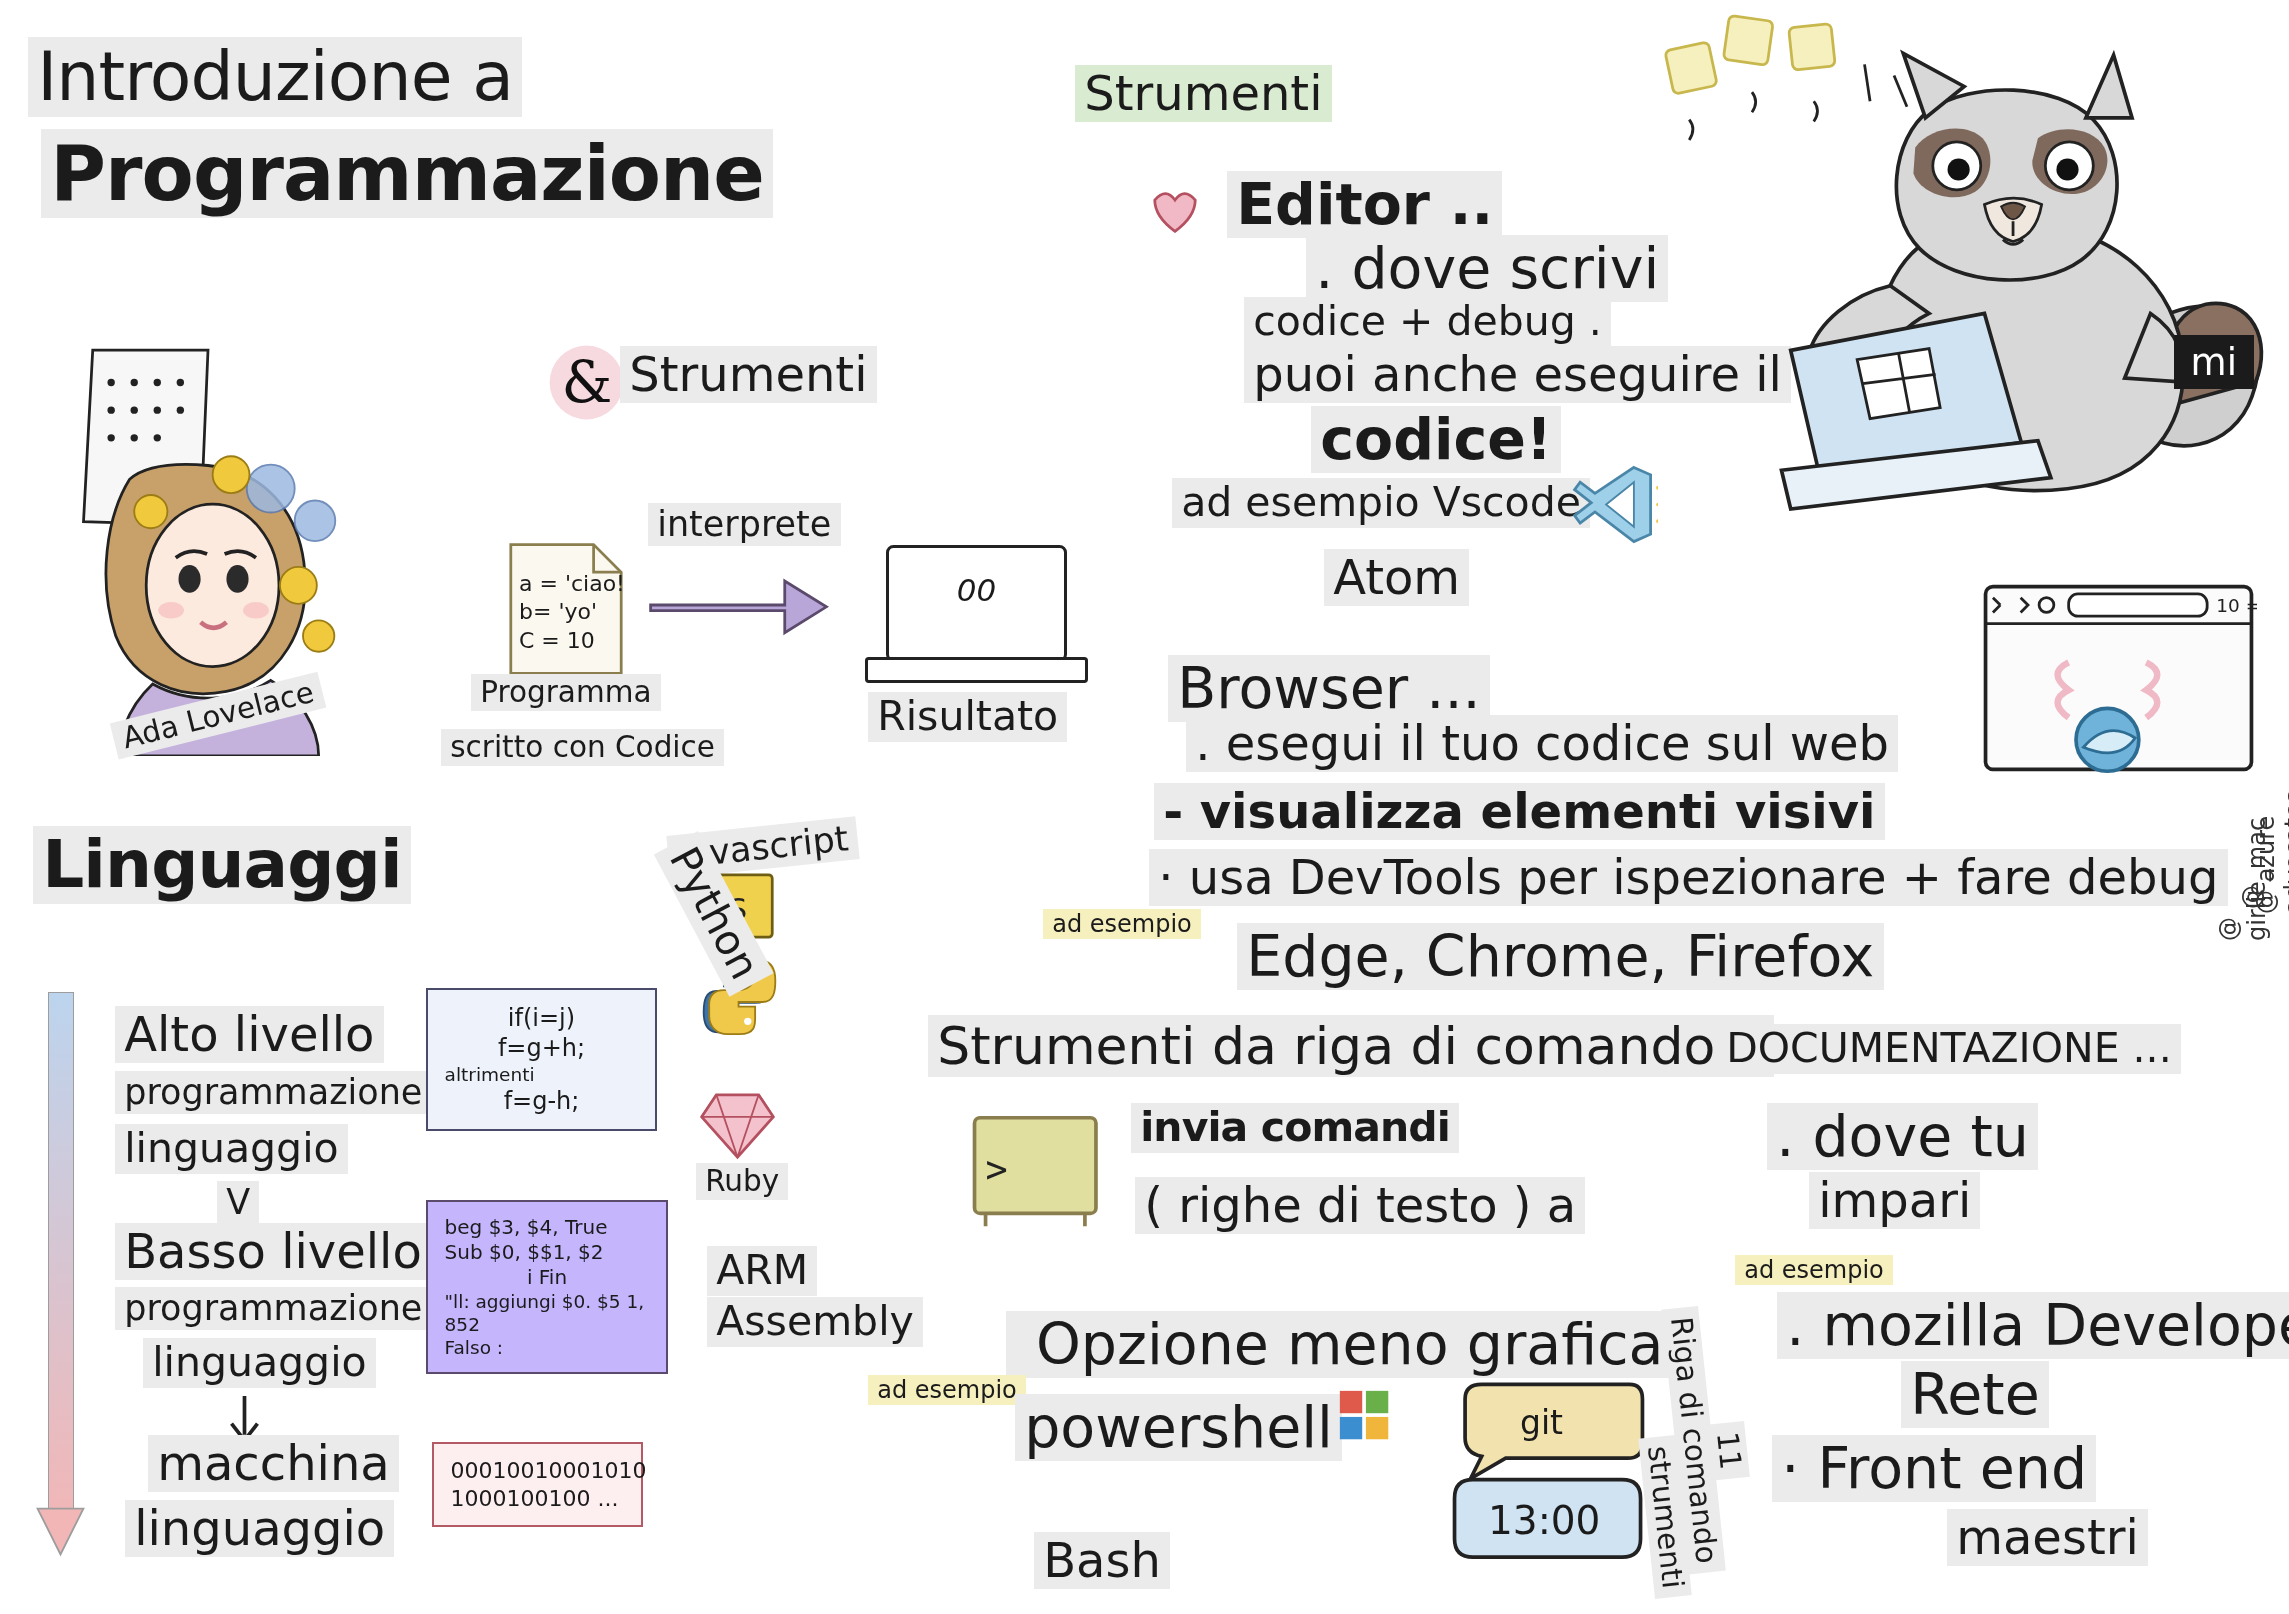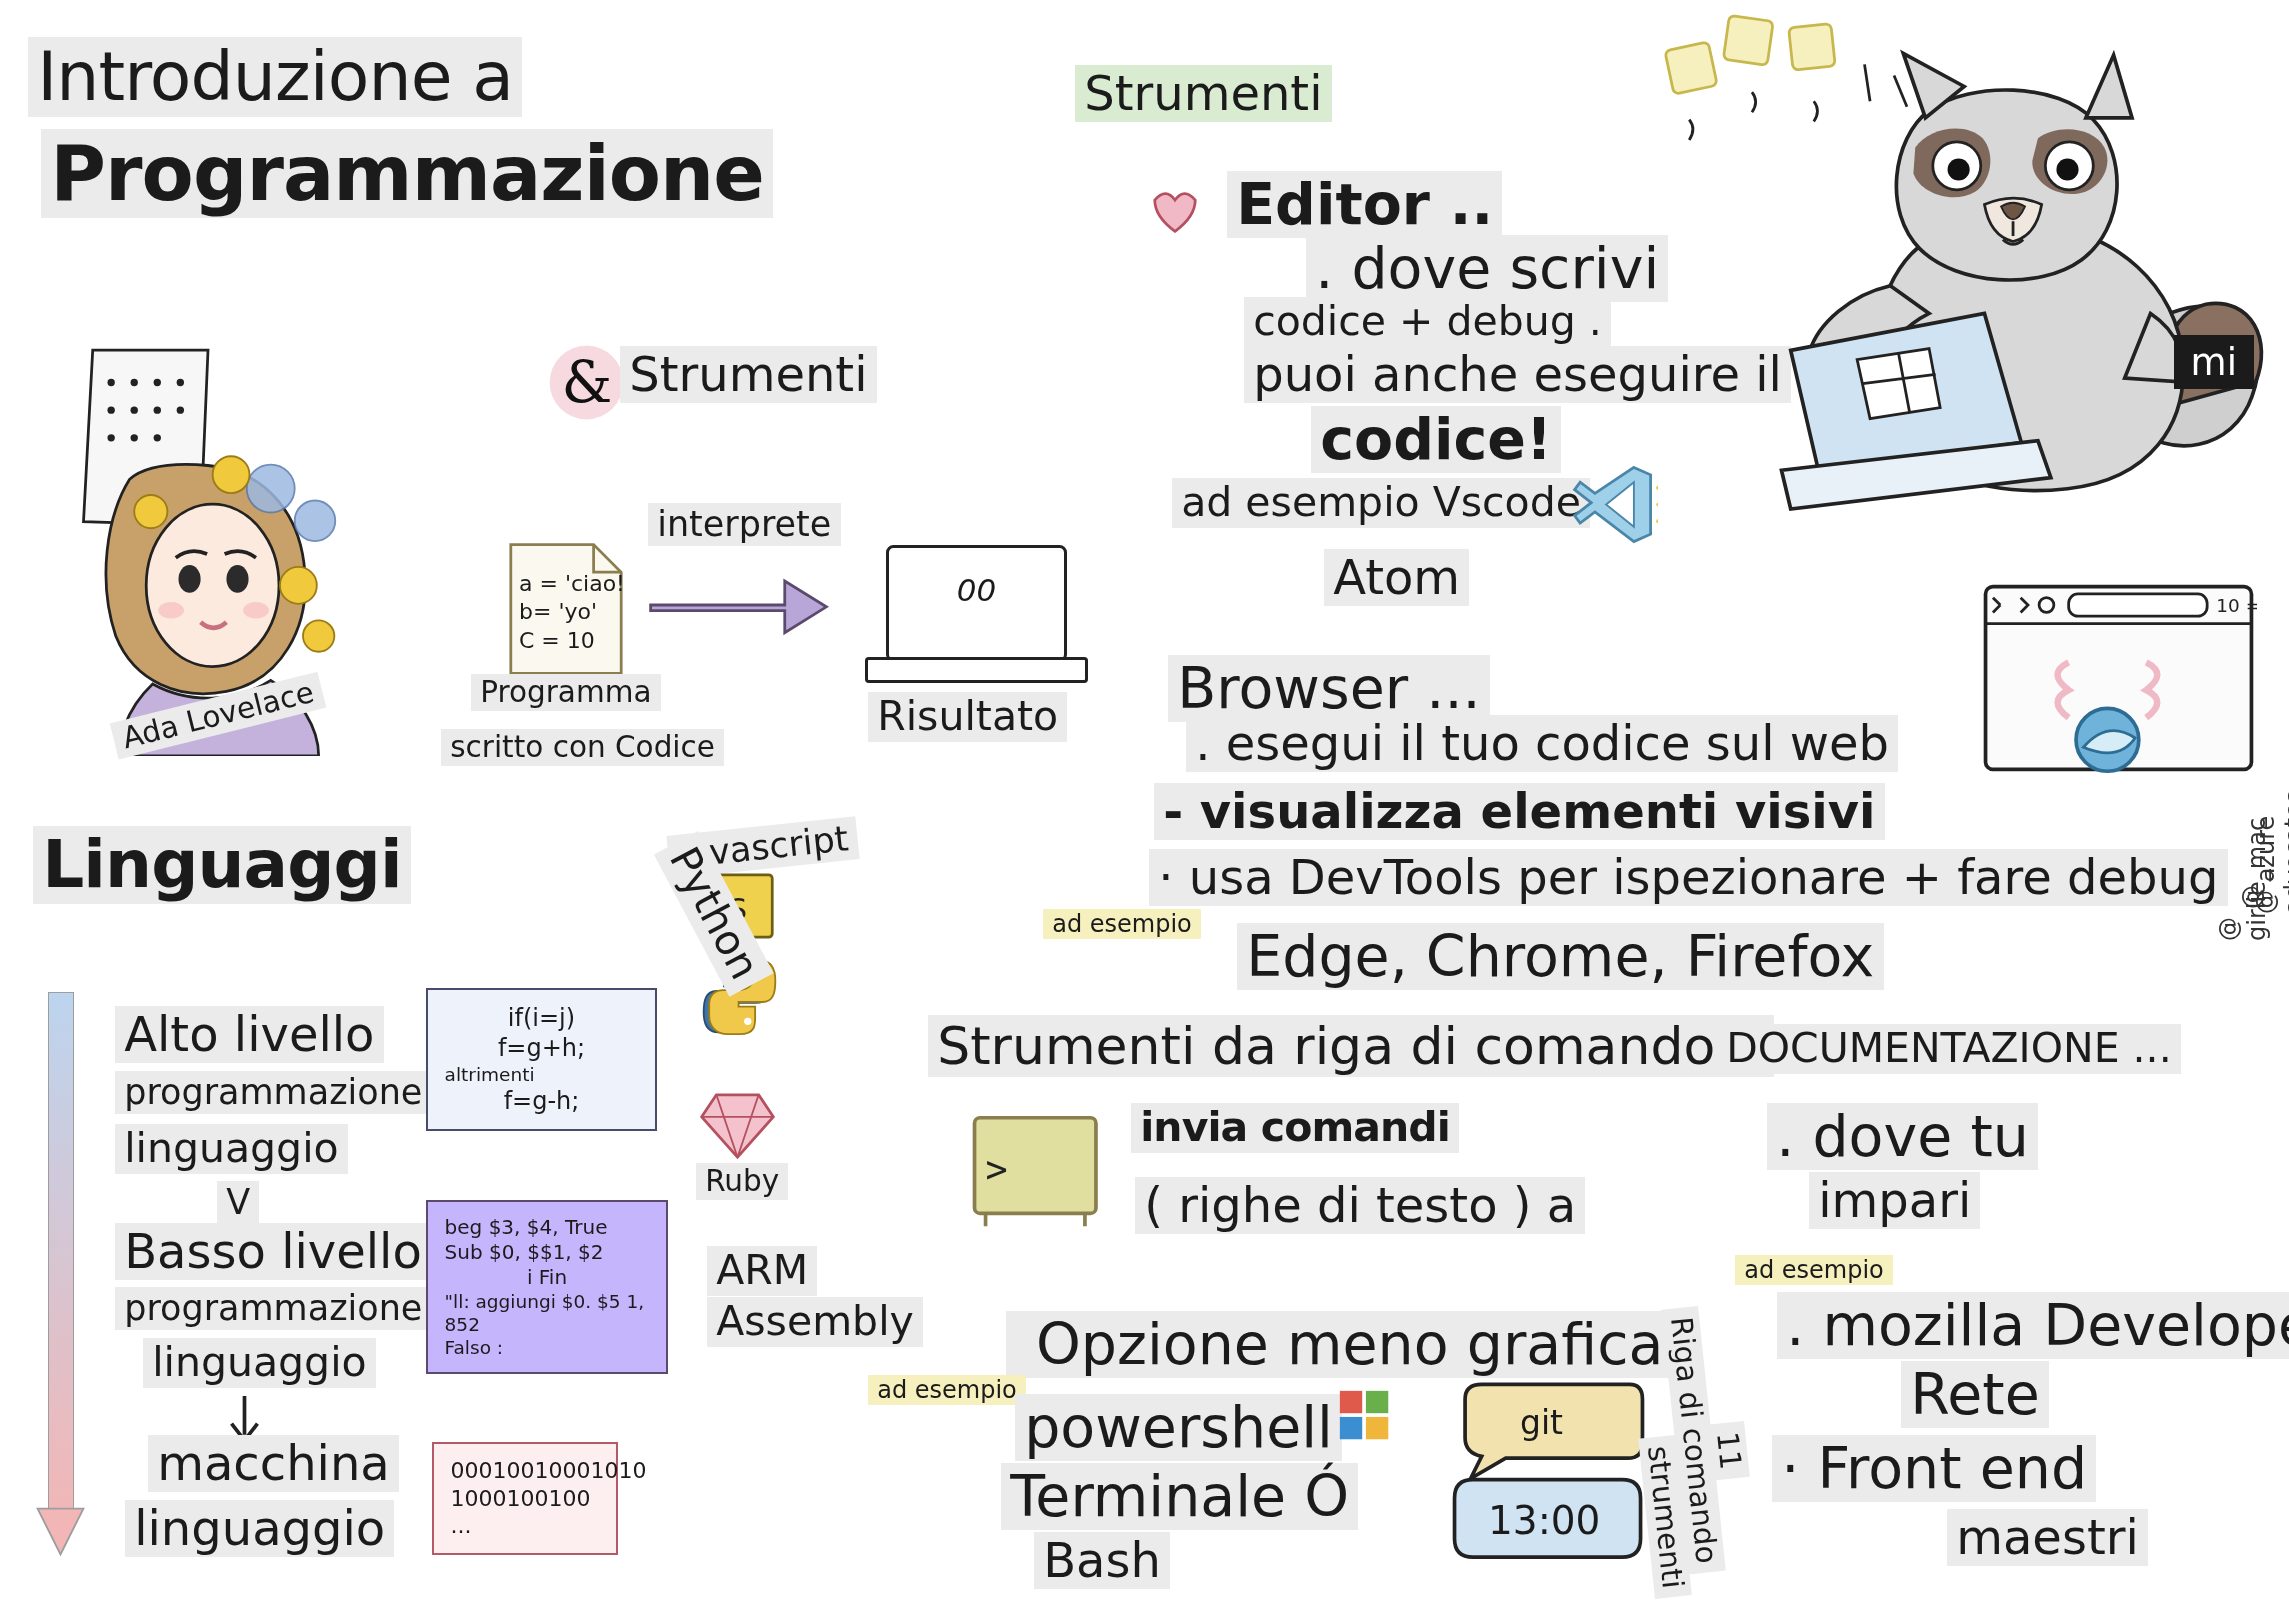--- a/index.html
+++ b/index.html
@@ -256,21 +256,21 @@
   <div class="abs" style="left:426px; top:1200px; width:242px;">
     <div class="code-box asm">
       <div>beg $3, $4, True</div>
       <div>Sub $0, $$1, $2</div>
       <div style="text-align:center;">i Fin</div>
       <div style="font-size:18.5px;">"ll: aggiungi $0. $5 1, 852</div>
       <div style="font-size:18.5px;">Falso :</div>
     </div>
   </div>
 
-  <div class="abs" style="left:432px; top:1442px; width:186px;">
+  <div class="abs" style="left:432px; top:1442px; width:211px;">
     <div class="code-box bin">
       <div>00010010001010</div>
       <div>1000100100 ...</div>
     </div>
   </div>
 
   <div class="abs" style="left:668px; top:826px; transform: rotate(-6deg);">
     <span class="hl t-md">Javascript</span>
   </div>
   <div class="abs" style="left:707px; top:872px;">
@@ -475,23 +475,20 @@
     <span class="hl t-h1" style="font-weight:400;">powershell</span>
   </div>
   <div class="abs" style="left:1338px; top:1389px;">
     <svg width="54" height="54" viewBox="0 0 58 58">
       <rect x="2" y="2" width="24" height="24" fill="#e05a4b"></rect>
       <rect x="30" y="2" width="24" height="24" fill="#69b04a"></rect>
       <rect x="2" y="30" width="24" height="24" fill="#3b8fd0"></rect>
       <rect x="30" y="30" width="24" height="24" fill="#f0b63c"></rect>
     </svg>
   </div>
-  <div class="abs" style="left:1001px; top:1463px;">
-    <span class="hl t-h1" style="font-weight:400;">Terminale  Ó</span>
-  </div>
   <div class="abs" style="left:1034px; top:1532px;">
     <span class="hl t-h2">Bash</span>
   </div>
 
   <div class="abs" style="left:1454px; top:1375px;">
     <svg width="194" height="111" viewBox="0 0 210 120">
       <path d="M30 10 L190 10 q14 0 14 16 L204 74 q0 16 -16 16 L56 90 L18 112 L30 88 q-18 -4 -18 -20 L12 26 q0 -16 18 -16Z" fill="#f2e2ae" stroke="#222" stroke-width="4"></path>
     </svg>
     <div class="abs" style="left:66px; top:28px; font-size:33px;">git</div>
   </div>

